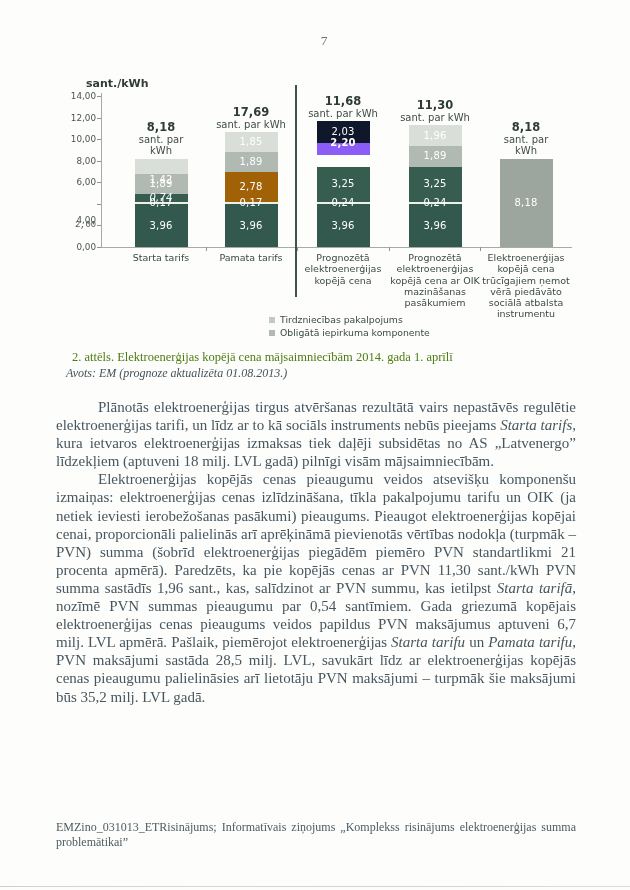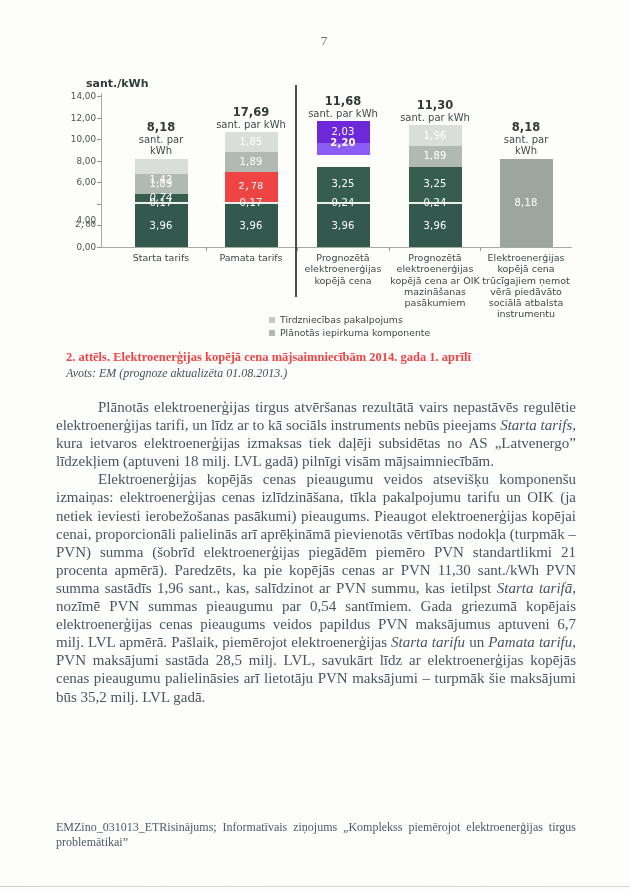--- a/index.html
+++ b/index.html
@@ -21,22 +21,22 @@
         z-index:5;letter-spacing:.2px;}
   .bar-header{position:absolute;text-align:center;}
   .hv{font-weight:bold;font-size:11.5px;color:#2e3b37;line-height:13px;}
   .hu{font-size:10px;line-height:11.5px;white-space:pre-line;color:#3e4c48;}
   .cat-label{position:absolute;text-align:center;font-size:9.5px;line-height:11.3px;
         white-space:pre-line;color:#3c4a46;}
   .legend-col{position:absolute;}
   .legend-item{height:13px;display:flex;align-items:center;font-size:9.3px;color:#3c4a46;}
   .legend-swatch{width:6px;height:6px;margin-right:5px;flex:none;}
   
-  .caption{position:absolute;left:66px;top:350px;width:505px;font-weight:bold;
-        font-size:12.5px;color:#ef4444;}
+  .caption{position:absolute;left:72px;top:350px;width:505px;font-weight:normal;
+        font-size:12.5px;color:#4d7c0f;}
   .avots{position:absolute;left:66px;top:366px;font-style:italic;font-size:12px;color:#44535a;}
   .body-text{position:absolute;left:56px;top:398px;width:520px;font-size:15px;
         line-height:18.1px;text-align:justify;color:#47565e;}
   .body-text p{margin:0;text-indent:42px;}
   .it{font-style:italic;}
   .footer{position:absolute;left:56px;top:820px;width:520px;font-size:12px;line-height:15px;
         text-align:justify;color:#4c5b62;}
   .scan-bottom{position:absolute;bottom:3px;left:0;width:630px;height:1px;opacity:.8;
         background:linear-gradient(90deg,#c2c6c2 0%,#cdd0cc 30%,#c6cac6 60%,#d2d5d2 100%);}
 </style>
@@ -91,21 +91,21 @@
         <div class="hu">sant. par
 kWh</div>
       </div>
       <div class="cat-label" style="left: 46px; top: 176px; width: 110px;">Starta tarifs</div>
       <div class="bar-seg" style="left: 164.5px; top: 128.289px; width: 53px; height: 42.7114px; background: rgb(51, 88, 77);">
         <div class="seg-label" style="top: 15.3557px;">3,96</div>
       </div>
       <div class="bar-seg" style="left: 164.5px; top: 126.455px; width: 53px; height: 1.83357px; background: rgb(237, 239, 235);">
         <div class="seg-label" style="top: -5.08321px;">0,17</div>
       </div>
-      <div class="bar-seg" style="left: 164.5px; top: 96.4707px; width: 53px; height: 29.9843px; background: #ef4444; font-family: Liberation Mono, monospace;">
+      <div class="bar-seg" style="left: 164.5px; top: 96.4707px; width: 53px; height: 29.9843px; background: #a16207;">
         <div class="seg-label" style="top: 8.99214px;">2,78</div>
       </div>
       <div class="bar-seg" style="left: 164.5px; top: 76.0857px; width: 53px; height: 20.385px; background: rgb(177, 185, 179);">
         <div class="seg-label" style="top: 4.1925px;">1,89</div>
       </div>
       <div class="bar-seg" style="left: 164.5px; top: 56.1321px; width: 53px; height: 19.9536px; background: rgb(217, 222, 217);">
         <div class="seg-label" style="top: 3.97679px;">1,85</div>
       </div>
       <div class="bar-header" style="left: 136px; width: 110px; bottom: 217.868px;">
         <div class="hv">17,69</div>
@@ -117,21 +117,21 @@
       </div>
       <div class="bar-seg" style="left: 256.5px; top: 125.7px; width: 53px; height: 2.58857px; background: rgb(237, 239, 235);">
         <div class="seg-label" style="top: -4.70571px;">0,24</div>
       </div>
       <div class="bar-seg" style="left: 256.5px; top: 90.6464px; width: 53px; height: 35.0536px; background: rgb(55, 93, 81);">
         <div class="seg-label" style="top: 11.5268px;">3,25</div>
       </div>
       <div class="bar-seg" style="left: 256.5px; top: 55px; width: 53px; height: 23.7286px; background: #8b5cf6; font-weight: bold;">
         <div class="seg-label" style="top: 5.86429px;">2,20</div>
       </div>
-      <div class="bar-seg" style="left: 256.5px; top: 45.0229px; width: 53px; height: 21.895px; background: #6d28d9;">
+      <div class="bar-seg" style="left: 256.5px; top: 45.0229px; width: 53px; height: 21.895px; background: #0f172a;">
         <div class="seg-label" style="top: 4.9475px;">2,03</div>
       </div>
       <div class="bar-header" style="left: 228px; width: 110px; bottom: 228.977px;">
         <div class="hv">11,68</div>
         <div class="hu">sant. par kWh</div>
       </div>
       <div class="cat-label" style="left: 228px; top: 176px; width: 110px;">Prognozētā
 elektroenerģijas
 kopējā cena</div>
       <div class="bar-seg" style="left: 348.5px; top: 128.289px; width: 53px; height: 42.7114px; background: rgb(51, 88, 77);">
@@ -172,28 +172,28 @@
 vērā piedāvāto
 sociālā atbalsta
 instrumentu</div>
       <div class="legend-col" style="left: 209px; top: 237px;">
         <div class="legend-item">
           <span class="legend-swatch" style="background: rgb(195, 201, 196);"></span>
           <span>Tirdzniecības pakalpojums</span>
         </div>
         <div class="legend-item">
           <span class="legend-swatch" style="background: rgb(177, 185, 179);"></span>
-          <span>Plānotās iepirkuma komponente</span>
+          <span>Obligātā iepirkuma komponente</span>
         </div>
       </div>
     </div>
 
   <div class="caption">2. attēls. Elektroenerģijas kopējā cena mājsaimniecībām 2014. gada 1. aprīlī</div>
   <div class="avots">Avots: EM (prognoze aktualizēta 01.08.2013.)</div>
 
   <div class="body-text">
     <p><span>Plānotās elektroenerģijas tirgus atvēršanas rezultātā vairs nepastāvēs regulētie elektroenerģijas tarifi, un līdz ar to kā sociāls instruments nebūs pieejams </span><span class="it">Starta tarifs</span><span>, kura ietvaros elektroenerģijas izmaksas tiek daļēji subsidētas no AS „Latvenergo” līdzekļiem (aptuveni 18 milj. LVL gadā) pilnīgi visām mājsaimniecībām.</span></p>
     <p><span>Elektroenerģijas kopējās cenas pieaugumu veidos atsevišķu komponenšu izmaiņas: elektroenerģijas cenas izlīdzināšana, tīkla pakalpojumu tarifu un OIK (ja netiek ieviesti ierobežošanas pasākumi) pieaugums. Pieaugot elektroenerģijas kopējai cenai, proporcionāli palielinās arī aprēķināmā pievienotās vērtības nodokļa (turpmāk – PVN) summa (šobrīd elektroenerģijas piegādēm piemēro PVN standartlikmi 21 procenta apmērā). Paredzēts, ka pie kopējās cenas ar PVN 11,30 sant./kWh PVN summa sastādīs 1,96 sant., kas, salīdzinot ar PVN summu, kas ietilpst </span><span class="it">Starta tarifā</span><span>, nozīmē PVN summas pieaugumu par 0,54 santīmiem. Gada griezumā kopējais elektroenerģijas cenas pieaugums veidos papildus PVN maksājumus aptuveni 6,7 milj. LVL apmērā. Pašlaik, piemērojot elektroenerģijas </span><span class="it">Starta tarifu</span><span> un </span><span class="it">Pamata tarifu</span><span>, PVN maksājumi sastāda 28,5 milj. LVL, savukārt līdz ar elektroenerģijas kopējās cenas pieaugumu palielināsies arī lietotāju PVN maksājumi – turpmāk šie maksājumi būs 35,2 milj. LVL gadā.</span></p>
   </div>
 
-  <div class="footer">EMZino_031013_ETRisinājums; Informatīvais ziņojums „Komplekss piemērojot elektroenerģijas tirgus problemātikai”</div>
+  <div class="footer">EMZino_031013_ETRisinājums; Informatīvais ziņojums „Komplekss risinājums elektroenerģijas summa problemātikai”</div>
   <div class="scan-bottom"></div>
 </div>
 
 </body></html>

